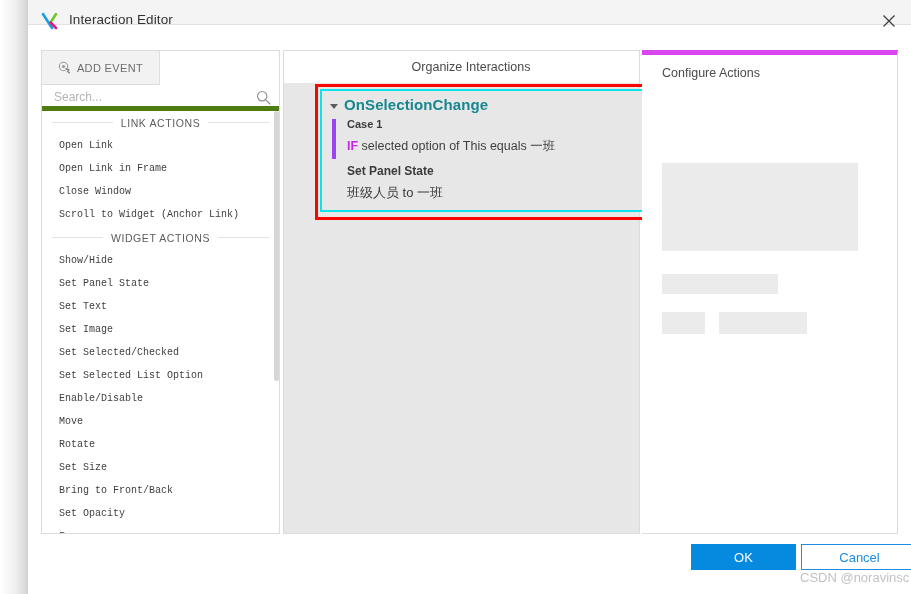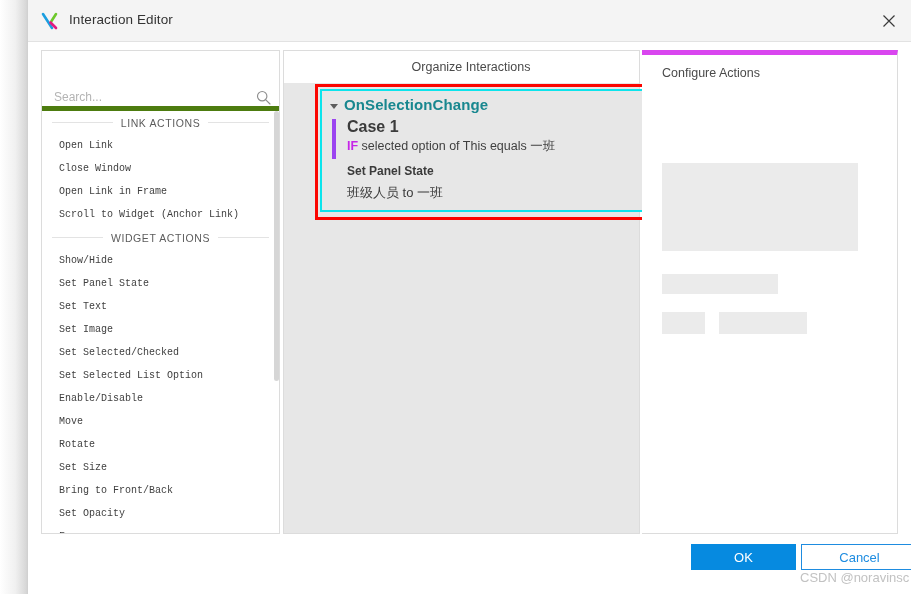--- a/index.html
+++ b/index.html
@@ -29,21 +29,21 @@
     width: 883px;
     height: 594px;
     background: #ffffff;
     box-sizing: border-box;
   }
 
   
   .titlebar {
     position: absolute;
     left: 0; top: 0;
-    width: 883px; height: 42px;
+    width: 883px; height: 25px;
     background: #f4f4f4;
     border-bottom: 1px solid #e2e2e2;
     box-sizing: border-box;
   }
   .logo {
     position: absolute;
     left: 13px; top: 12px;
     width: 19px; height: 18px;
   }
   .title-text {
@@ -254,21 +254,21 @@
   .case-bar {
     position: absolute;
     left: 10px; top: 28px;
     width: 4px;
     height: 40px;
     background: #9b45f0;
   }
   .case-title {
     position: absolute;
     left: 25px; top: 27px;
-    font-size: 16px;
+    font-size: 11px;
     font-weight: bold;
     color: #3b3b3b;
     white-space: nowrap;
   }
   .case-cond {
     position: absolute;
     left: 25px; top: 47px;
     font-size: 12.5px;
     color: #3f3f3f;
     white-space: nowrap;
@@ -379,42 +379,52 @@
     <span class="close-btn">
       <svg width="14" height="14" viewBox="0 0 14 14">
         <path d="M1.5 1.5 L12.5 12.5 M12.5 1.5 L1.5 12.5" stroke="#3a3a3a" stroke-width="1.2" fill="none"></path>
       </svg>
     </span>
   </div>
 
   <div class="left-panel">
 
     <div class="tabs">
+      <div class="tab inactive">
+        <span class="tab-icon">
+          <svg width="13" height="13" viewBox="0 0 13 13">
+            <circle cx="5.5" cy="5.5" r="4.2" stroke="#9a9a9a" stroke-width="1.1" fill="none"></circle>
+            <circle cx="5.5" cy="5.5" r="1.6" fill="#9a9a9a"></circle>
+            <path d="M7.5 7.5 L11 9 L9.6 10.4 L11.8 12.2" stroke="#7d7d7d" stroke-width="1.2" fill="none"></path>
+          </svg>
+        </span>
+        <span>ADD EVENT</span>
+      </div>
     </div>
 
     <div class="search-row">
       <input class="search-input" type="text" placeholder="Search..." style="">
       <span class="search-icon">
         <svg width="15" height="15" viewBox="0 0 15 15">
           <circle cx="6.2" cy="6.2" r="4.7" stroke="#8f8f8f" stroke-width="1.15" fill="none"></circle>
           <path d="M9.8 9.8 L14 14" stroke="#8f8f8f" stroke-width="1.15" stroke-linecap="round"></path>
         </svg>
       </span>
     </div>
 
     <div class="list-scroll">
 
       <div class="group-head">
         <span class="rule gl"></span>
         <span>LINK ACTIONS</span>
         <span class="rule gr"></span>
       </div>
       <div class="action-item">Open Link</div>
+      <div class="action-item">Open Link in Frame</div>
       <div class="action-item">Close Window</div>
-      <div class="action-item">Open Link in Frame</div>
       <div class="action-item">Scroll to Widget (Anchor Link)</div>
 
       <div class="group-head">
         <span class="rule gl"></span>
         <span>WIDGET ACTIONS</span>
         <span class="rule gr"></span>
       </div>
       <div class="action-item">Show/Hide</div>
       <div class="action-item">Set Panel State</div>
       <div class="action-item">Set Text</div>

